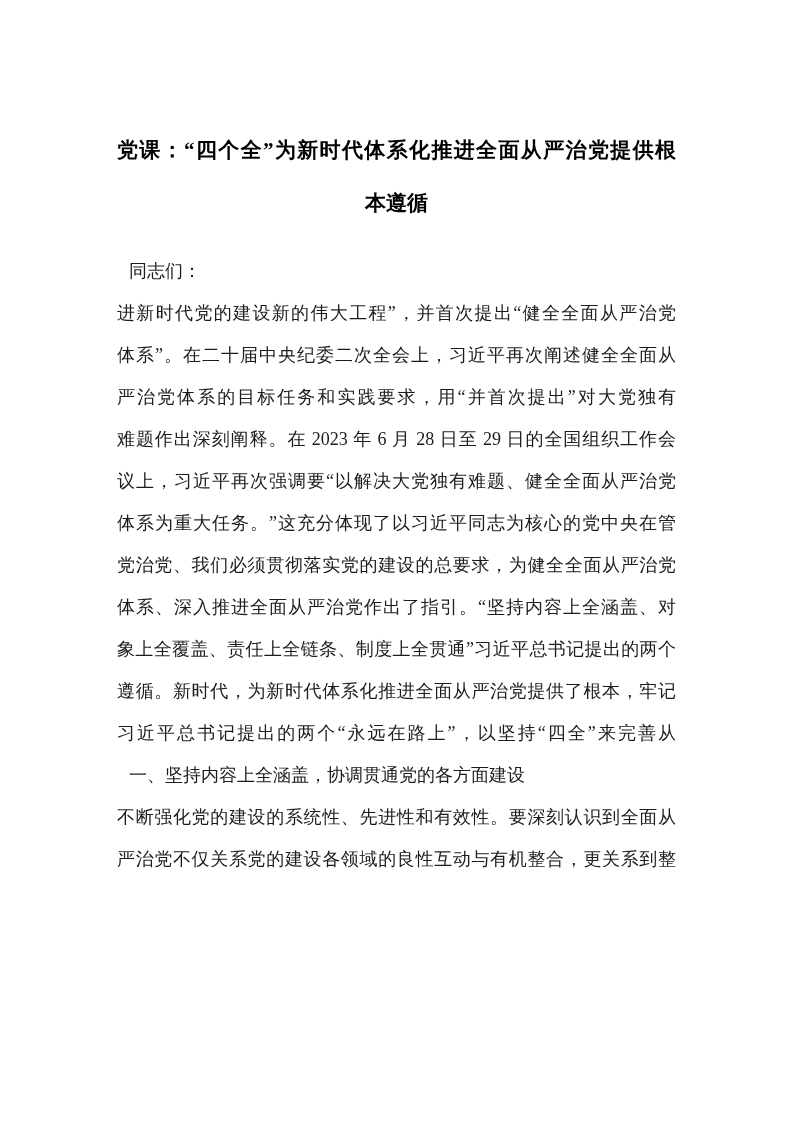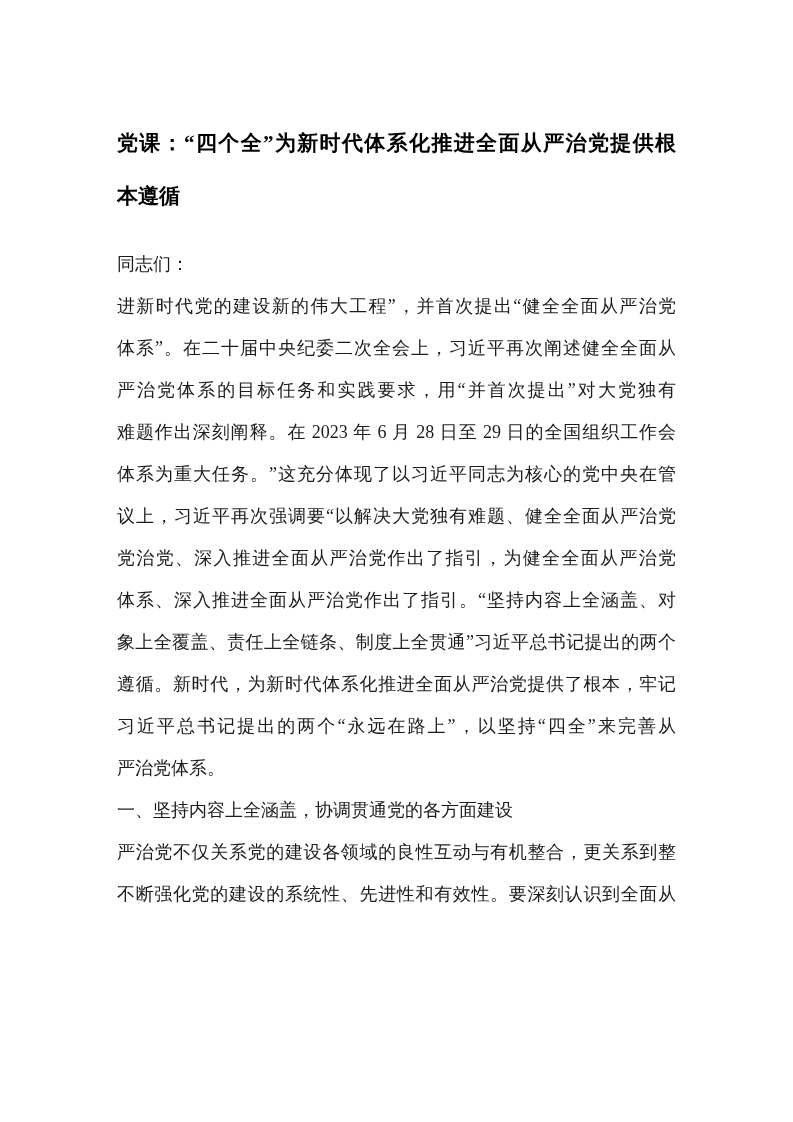--- a/index.html
+++ b/index.html
@@ -9,21 +9,21 @@
   }
   body {
     width: 793px;
     height: 1122px;
     position: relative;
     overflow: hidden;
     font-family: "Liberation Serif", serif;
   }
   .page {
     position: absolute;
-    left: 0; top: 5px;
+    left: 0; top: 12px;
     width: 793px;
     height: 864px;
     background: #ffffff;
   }
   .content {
     position: absolute;
     left: 117px;
     top: 112px;
     width: 559px;
   }
@@ -43,47 +43,48 @@
   }
   .line {
     white-space: normal;
   }
   .line.justify {
     text-align: justify;
     text-align-last: justify;
     text-justify: inter-character;
   }
   .line.center {
+    text-align: center;
   }
   .line.left {
     text-align: left;
     text-align-last: left;
+    margin-left: 12px;
   }
 </style>
 </head>
 <body>
 
 <div class="page">
   <div class="content">
     <div class="title-block" id="title-lines">
         <div class="line justify">党课：“四个全”为新时代体系化推进全面从严治党提供根</div>
         <div class="line center">本遵循</div>
       </div>
     <div class="body-block" id="body-lines">
         <div class="line left">同志们：</div>
         <div class="line justify">进新时代党的建设新的伟大工程”，并首次提出“健全全面从严治党</div>
         <div class="line justify">体系”。在二十届中央纪委二次全会上，习近平再次阐述健全全面从</div>
         <div class="line justify">严治党体系的目标任务和实践要求，用“并首次提出”对大党独有</div>
         <div class="line justify">难题作出深刻阐释。在 2023 年 6 月 28 日至 29 日的全国组织工作会</div>
+        <div class="line justify">议上，习近平再次强调要“以解决大党独有难题、健全全面从严治党</div>
         <div class="line justify">体系为重大任务。”这充分体现了以习近平同志为核心的党中央在管</div>
-        <div class="line justify">议上，习近平再次强调要“以解决大党独有难题、健全全面从严治党</div>
-        <div class="line justify">党治党、深入推进全面从严治党作出了指引，为健全全面从严治党</div>
+        <div class="line justify">党治党、我们必须贯彻落实党的建设的总要求，为健全全面从严治党</div>
         <div class="line justify">体系、深入推进全面从严治党作出了指引。“坚持内容上全涵盖、对</div>
         <div class="line justify">象上全覆盖、责任上全链条、制度上全贯通”习近平总书记提出的两个</div>
         <div class="line justify">遵循。新时代，为新时代体系化推进全面从严治党提供了根本，牢记</div>
         <div class="line justify">习近平总书记提出的两个“永远在路上”，以坚持“四全”来完善从</div>
-        <div class="line left">严治党体系。</div>
         <div class="line left">一、坚持内容上全涵盖，协调贯通党的各方面建设</div>
+        <div class="line justify">不断强化党的建设的系统性、先进性和有效性。要深刻认识到全面从</div>
         <div class="line justify">严治党不仅关系党的建设各领域的良性互动与有机整合，更关系到整</div>
-        <div class="line justify">不断强化党的建设的系统性、先进性和有效性。要深刻认识到全面从</div>
       </div>
   </div>
 </div>
 
 </body></html>

